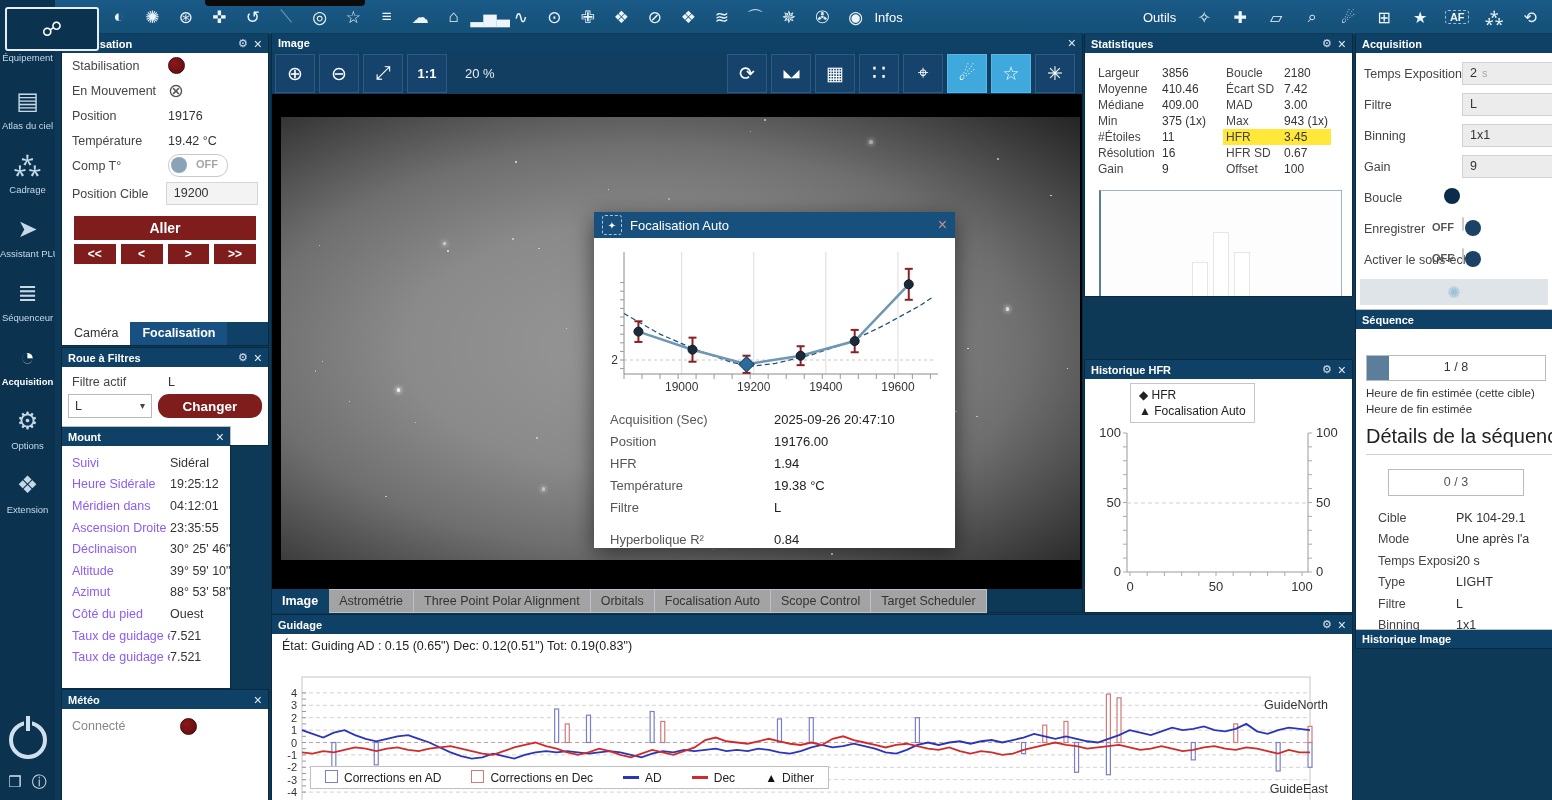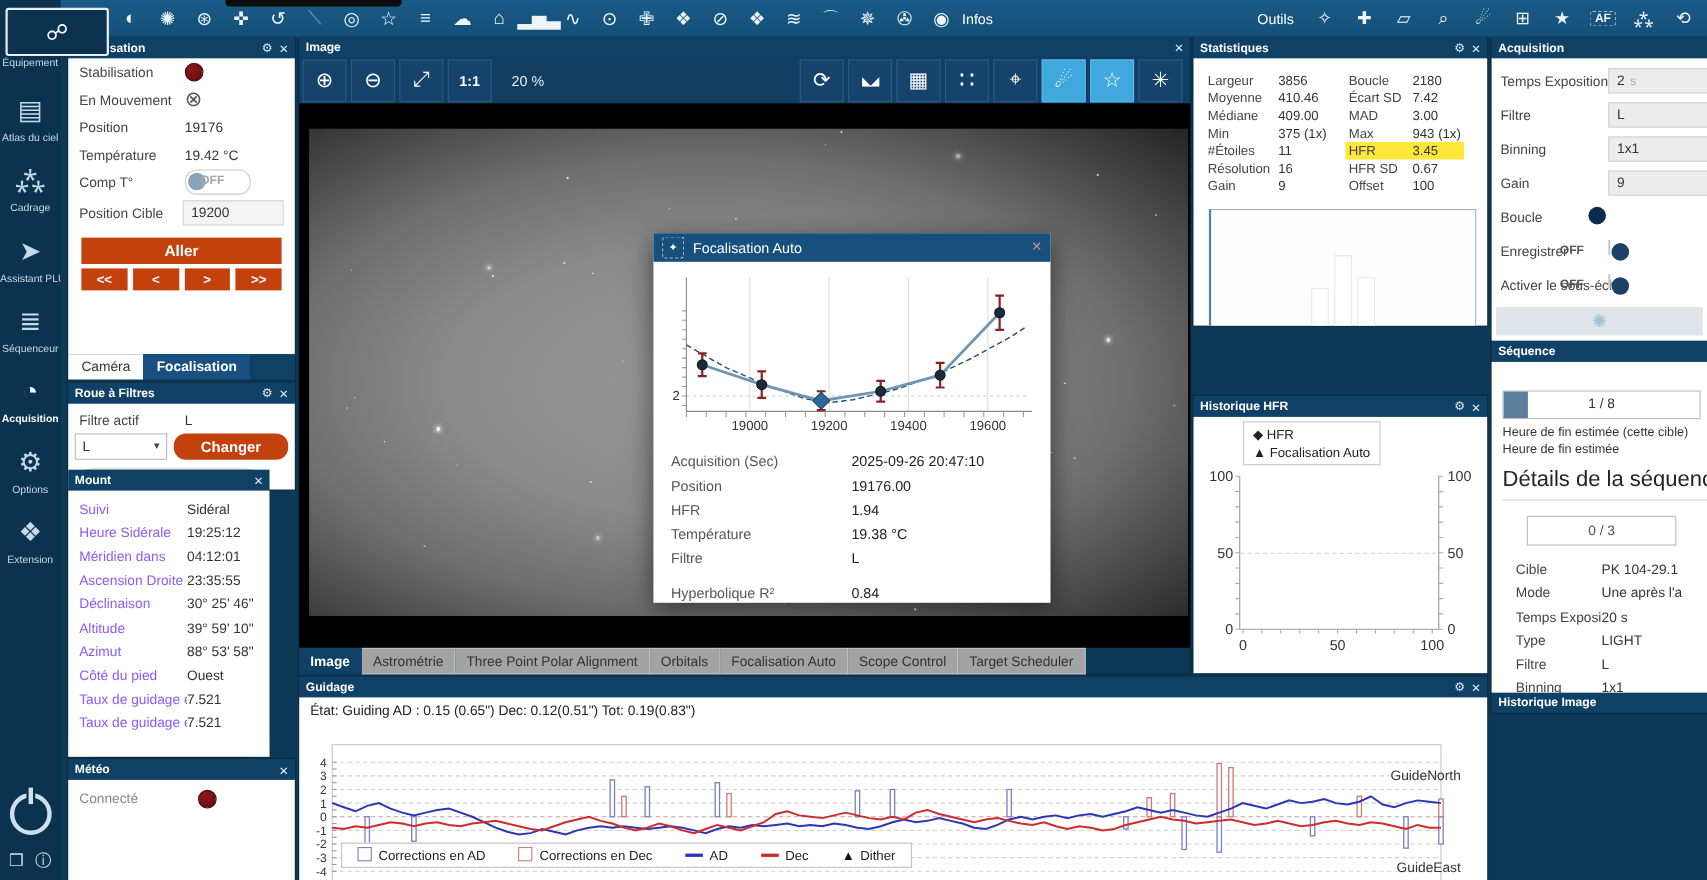--- a/index.html
+++ b/index.html
@@ -42,43 +42,43 @@
   #p-focus .pbody{bottom:23px;}
   .frow{display:flex;align-items:center;height:25px;padding:0 10px;}
   .frow .fl{width:96px;color:#444;}
   .moving-ic{font-size:19px;color:#555;line-height:19px;}
   .dot{width:15px;height:15px;border-radius:50%;background:radial-gradient(circle at 35% 35%,#8c181b,#5c0c0f);border:1px solid #40080a;}
   .toggle{width:58px;height:21px;border-radius:11px;position:relative;font-size:11px;font-weight:bold;}
   .toggle.off{background:#fff;border:1px solid #c9c9c9;color:#555;}
   .toggle.off .knob{position:absolute;left:2px;top:1.5px;width:16px;height:16px;border-radius:50%;background:#1c4166;}
   .toggle.off.grey .knob{background:#8ba3b8;}
   .toggle.off.grey{color:#a5a5a5;}
-  .toggle.off .tlab{position:absolute;right:23px;top:3px;}
+  .toggle.off .tlab{position:absolute;right:9px;top:3px;}
   .toggle.on{background:#16436b;color:#fff;}
   .toggle.on .knob{position:absolute;right:2px;top:1.5px;width:16px;height:16px;border-radius:50%;background:#0b2c4a;}
   .toggle.on .tlab{position:absolute;left:10px;top:3px;}
   .inputbox{background:#f3f3f3;border:1px solid #d6d6d6;height:21px;line-height:21px;padding:0 7px;color:#333;}
   #pc-input{width:78px;}
-  .btn-dark{background:#c2410c;color:#fff;display:flex;align-items:center;justify-content:center;
+  .btn-dark{background:#7f1d1d;color:#fff;display:flex;align-items:center;justify-content:center;
             font-weight:bold;cursor:pointer;}
   #btn-aller{margin:7px 12px 4px 12px;height:24px;font-size:14px;}
   #nav-btns{display:flex;gap:5px;padding:0 12px;}
   #nav-btns .btn-dark{flex:1;height:20px;font-size:12px;}
   #ftabs{position:absolute;left:0;bottom:0;right:0;height:23px;background:#0f4066;display:flex;align-items:flex-end;}
   #ftabs .ftab{height:23px;line-height:23px;padding:0 12px;font-size:12.5px;background:#fff;color:#333;cursor:pointer;}
   #ftabs .ftab.active{background:#175081;color:#fff;font-weight:bold;}
   
   #p-filter{left:62px;top:348px;width:206px;height:97px;}
   #p-filter .frow{height:24px;margin-top:3px;}
   #filter-ctl{display:flex;gap:6px;padding:0 6px;}
   #filter-select{flex:1;background:#fff;border:1px solid #b9b9b9;height:22px;line-height:22px;padding:0 6px;position:relative;color:#333;}
   #filter-select .caret{position:absolute;right:6px;top:0;color:#444;font-size:10px;}
   #btn-changer{width:104px;height:24px;font-size:13.5px;border-radius:11px;}
   
-  #p-mount{left:62px;top:427px;width:183px;height:261px;border-radius:22px;}
+  #p-mount{left:62px;top:427px;width:168px;height:261px;}
   #p-meteo{left:62px;top:690px;width:206px;height:110px;}
   .kvrow{display:flex;align-items:center;height:21.6px;padding:0 10px;white-space:nowrap;}
   .kvrow .kl{width:98px;color:#8b5cf6;overflow:hidden;flex:none;}
   .kvrow .kv{color:#333;}
   
   #p-image{left:272px;top:34px;width:810px;height:578px;}
   #p-image .phead{height:18px;}
   #img-toolbar{position:absolute;left:0;top:18px;right:0;height:42px;background:#123e62;display:flex;align-items:center;padding:0 3px;}
   .ibtn{width:38px;height:37px;background:#16436b;border:1px solid #2a5c85;color:#fff;font-size:19px;
         display:flex;align-items:center;justify-content:center;margin-right:4px;cursor:pointer;}

